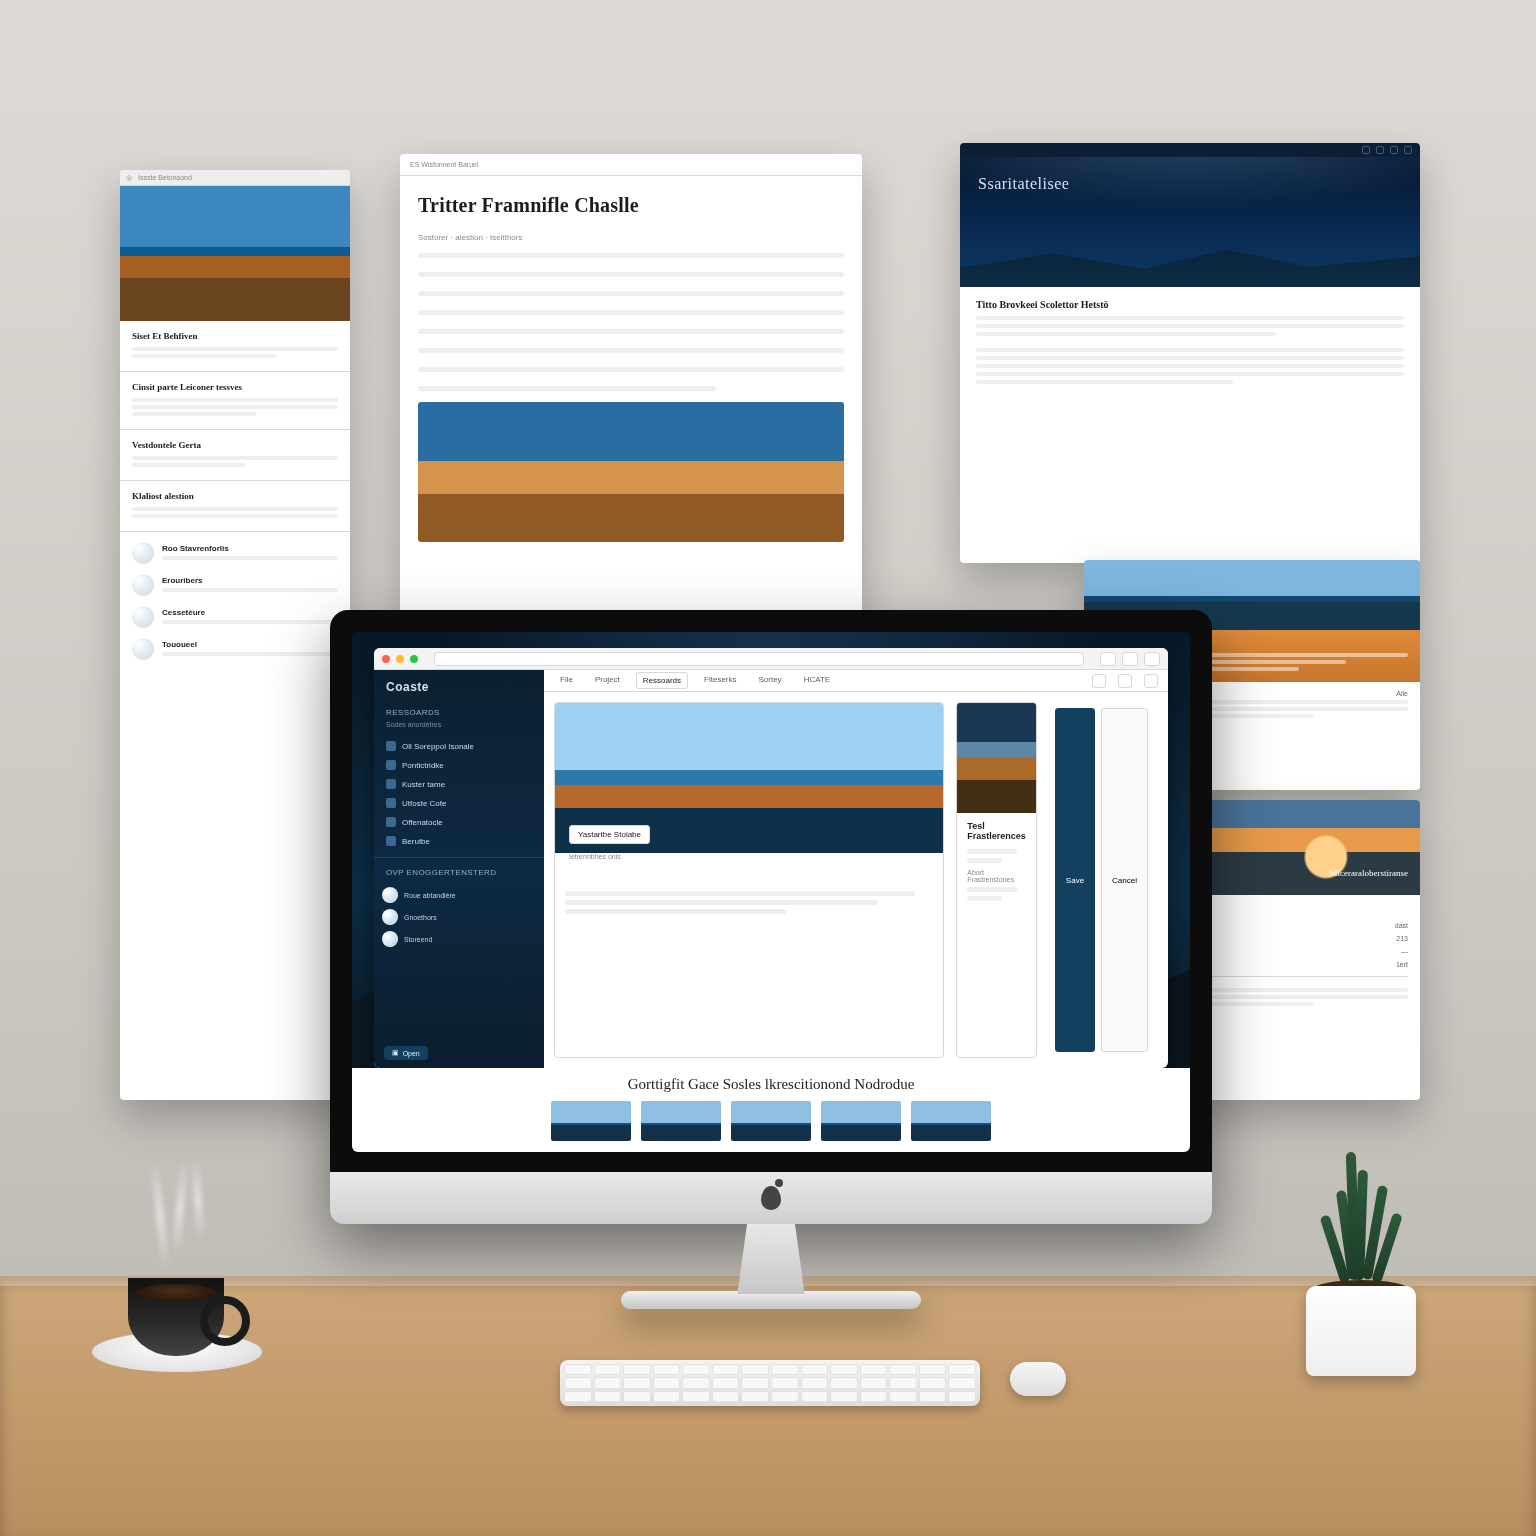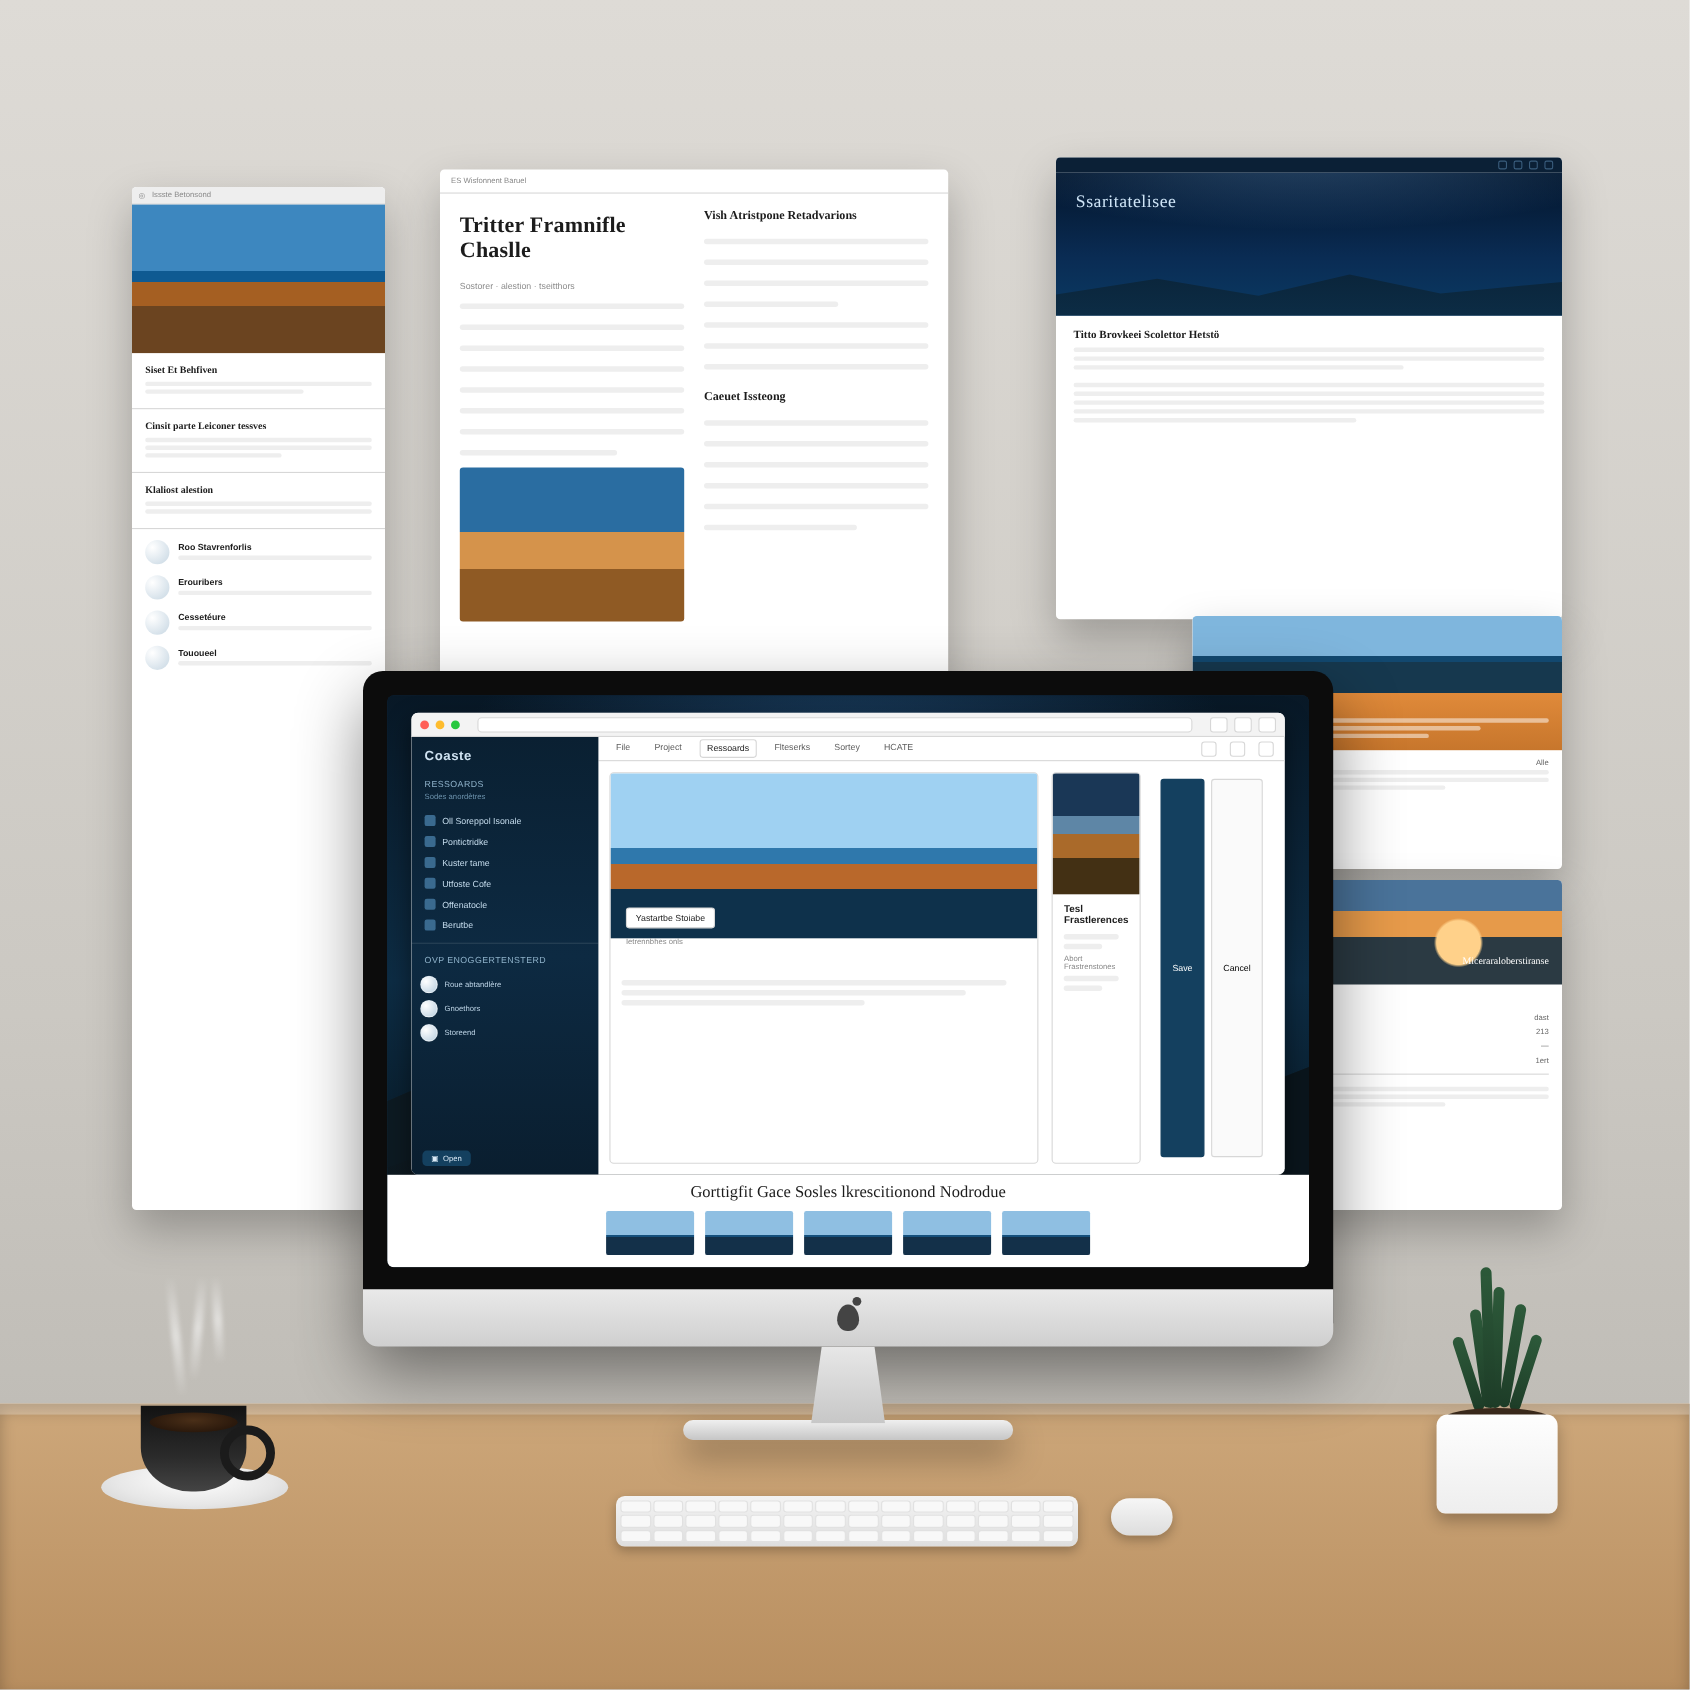--- a/index.html
+++ b/index.html
@@ -311,20 +311,25 @@
     <div class="mini"></div>
       <div class="mini" style="width:70%"></div>
     </div>
   <div class="section">
       <h5>Cinsit parte Leiconer tessves</h5>
     <div class="mini"></div>
       <div class="mini"></div>
       <div class="mini" style="width:60%"></div>
     </div>
   <div class="section">
+      <h5>Vestdontele Gerta</h5>
+    <div class="mini"></div>
+      <div class="mini" style="width:55%"></div>
+    </div>
+  <div class="section">
       <h5>Klaliost alestion</h5>
     <div class="mini"></div>
       <div class="mini"></div>
     </div>
   <div class="user-rows" id="leftUsers">
       <div class="user-row">
         <div class="av"></div>
         <div class="txt">
           <div style="font-size:8px;font-weight:600">Roo Stavrenforlis</div>
           <div class="mini" style="margin-top:3px"></div>
@@ -364,37 +369,20 @@
       <div class="muted" style="font-size:8px">Sostorer · alestion · tseitthors</div>
       <div class="para"></div>
         <div class="para"></div>
         <div class="para"></div>
         <div class="para"></div>
         <div class="para"></div>
       <div class="para"></div>
         <div class="para"></div>
         <div class="para" style="width:70%"></div>
       <div class="hero2"></div>
-    </div>
-    <div class="col">
-      <h3>Vish Atristpone Retadvarions</h3>
-      <div class="para"></div>
-        <div class="para"></div>
-        <div class="para"></div>
-        <div class="para" style="width:60%"></div>
-      <div class="para"></div>
-        <div class="para"></div>
-        <div class="para"></div>
-      <h3 style="margin-top:8px">Caeuet Issteong</h3>
-      <div class="para"></div>
-        <div class="para"></div>
-        <div class="para"></div>
-        <div class="para"></div>
-      <div class="para"></div>
-        <div class="para" style="width:68%"></div>
     </div>
   </div>
 </div>
 
 <div class="panel p-right-top">
   <div class="topbar">
       <i></i>
       <i></i>
       <i></i>
       <i></i>

